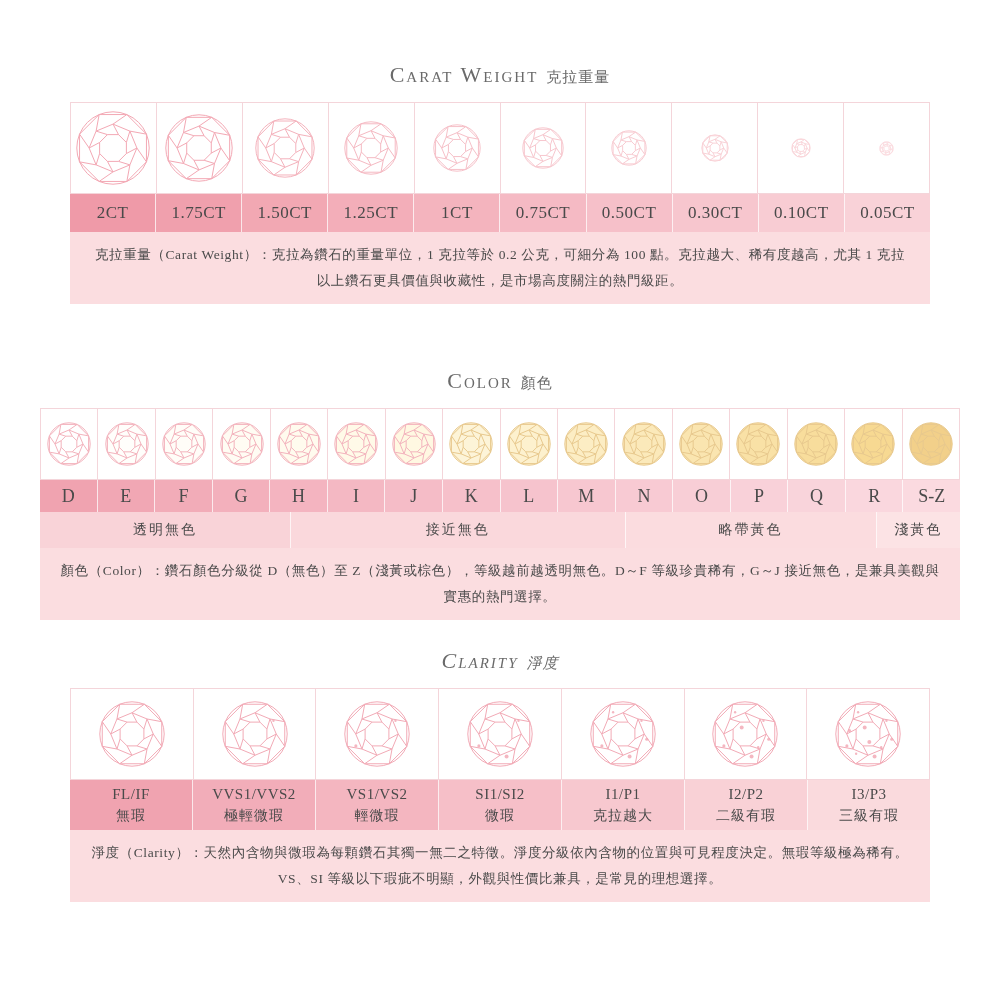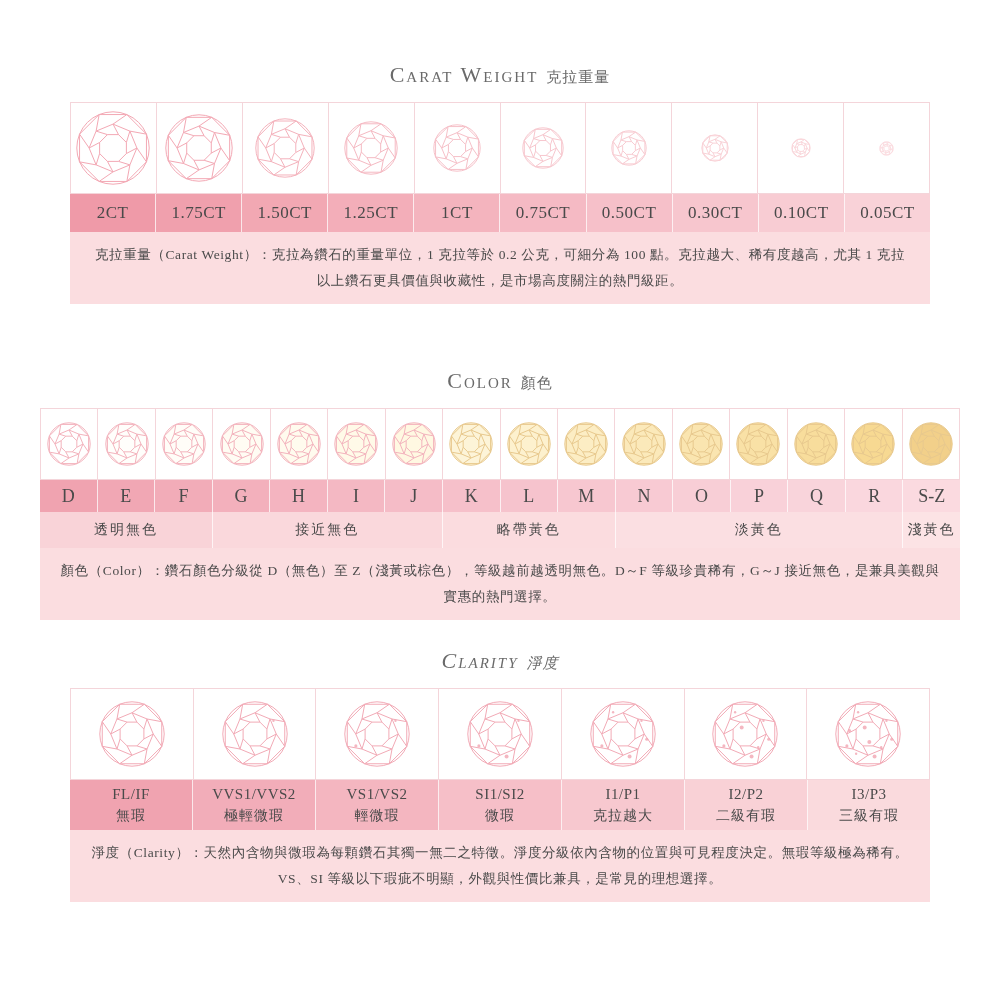--- a/index.html
+++ b/index.html
@@ -871,21 +871,20 @@
           <div class="label-cell grade-cell" style="flex: 1 1 0%; background: rgb(248, 206, 214);">O</div>
           <div class="label-cell grade-cell" style="flex: 1 1 0%; background: rgb(249, 209, 217);">P</div>
           <div class="label-cell grade-cell" style="flex: 1 1 0%; background: rgb(249, 212, 219);">Q</div>
           <div class="label-cell grade-cell" style="flex: 1 1 0%; background: rgb(250, 215, 222);">R</div>
           <div class="label-cell grade-cell" style="flex: 1 1 0%; background: rgb(251, 218, 224);">S-Z</div>
         </div>
       <div class="label-row group-row" id="color-groups">
           <div class="label-cell group-cell" style="flex: 3 1 0%; background: rgb(249, 211, 216);">透明無色</div>
           <div class="label-cell group-cell" style="flex: 4 1 0%; background: rgb(250, 216, 220);">接近無色</div>
           <div class="label-cell group-cell" style="flex: 3 1 0%; background: rgb(251, 220, 223);">略帶黃色</div>
-          <div class="label-cell group-cell" style="flex: 5 1 0%; background: rgb(251, 223, 226);">淡黃色</div>
           <div class="label-cell group-cell" style="flex: 1 1 0%; background: rgb(252, 227, 229);">淺黃色</div>
         </div>
     </div>
     <div class="desc" id="color-desc" style="background: rgb(251, 221, 224);">顏色（Color）：鑽石顏色分級從 D（無色）至 Z（淺黃或棕色），等級越前越透明無色。D～F 等級珍貴稀有，G～J 接近無色，是兼具美觀與實惠的熱門選擇。</div>
   </section>
 
   <section id="clarity">
     <div class="sect-title">
       <span class="en">Clarity</span><span class="zh">淨度</span>
     </div>

